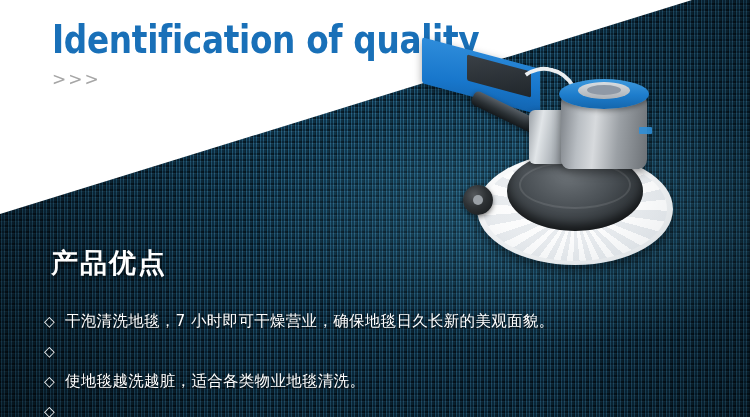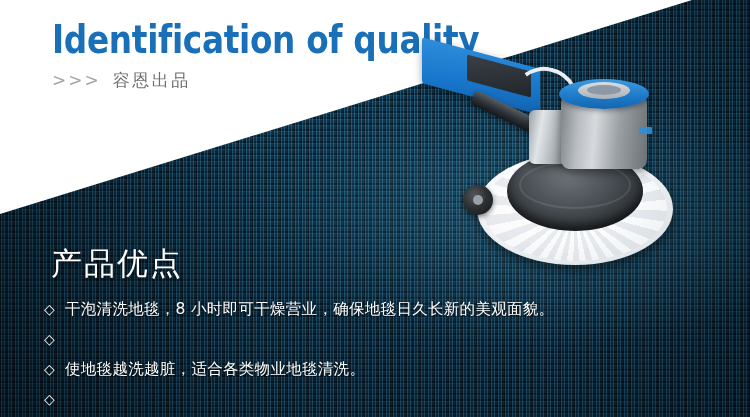--- a/index.html
+++ b/index.html
@@ -253,25 +253,25 @@
 
   
   .benefits {
     position: absolute;
     left: 44px;
     top: 246px;
     width: 680px;
   }
   .benefits-title {
     color: #ffffff;
-    font-size: 31px;
-    font-weight: normal;
+    font-size: 27px;
+    font-weight: bold;
     letter-spacing: 2px;
     line-height: 34px;
-    margin: 0 0 17px 7px;
+    margin: 0 0 29px 7px;
     text-shadow: 1px 2px 4px rgba(0,0,0,0.75);
     font-family: "DejaVu Sans", sans-serif;
   }
   .bullet-list {
     list-style: none;
     margin: 0;
     padding: 0;
   }
   .bullet-item {
     display: flex;
@@ -302,21 +302,20 @@
 
   <div class="carpet"></div>
   <div class="carpet-shade"></div>
 
   <div class="white-wedge"></div>
 
   <div class="header-block">
     <h1 class="main-title">Identification of quality</h1>
     <div class="sub-row">
       <span class="chevrons">&gt;&gt;&gt;</span>
-      <span class="sub-title">容恩出品</span>
     </div>
   </div>
 
   <div class="machine">
     <div class="pad"></div>
     <div class="pad-dish"></div>
     <div class="wheel"></div>
     <div class="handle-bar"></div>
     <div class="handle-plate"></div>
     <div class="neck"></div>
@@ -326,21 +325,21 @@
     <div class="motor-badge"></div>
     <div class="motor-top"></div>
     <div class="motor-cap"></div>
   </div>
 
   <div class="benefits">
     <h2 class="benefits-title">产品优点</h2>
     <ul class="bullet-list">
       <li class="bullet-item">
         <span class="bullet-mark">◇</span>
-        <span class="bullet-text">干泡清洗地毯，8 小时即可干燥营业，确保地毯日久长新的美观面貌。</span>
+        <span class="bullet-text">干泡清洗地毯，7 小时即可干燥营业，确保地毯日久长新的美观面貌。</span>
       </li>
       <li class="bullet-item">
         <span class="bullet-mark">◇</span>
       </li>
       <li class="bullet-item">
         <span class="bullet-mark">◇</span>
         <span class="bullet-text">使地毯越洗越脏，适合各类物业地毯清洗。</span>
       </li>
       <li class="bullet-item">
         <span class="bullet-mark">◇</span>

